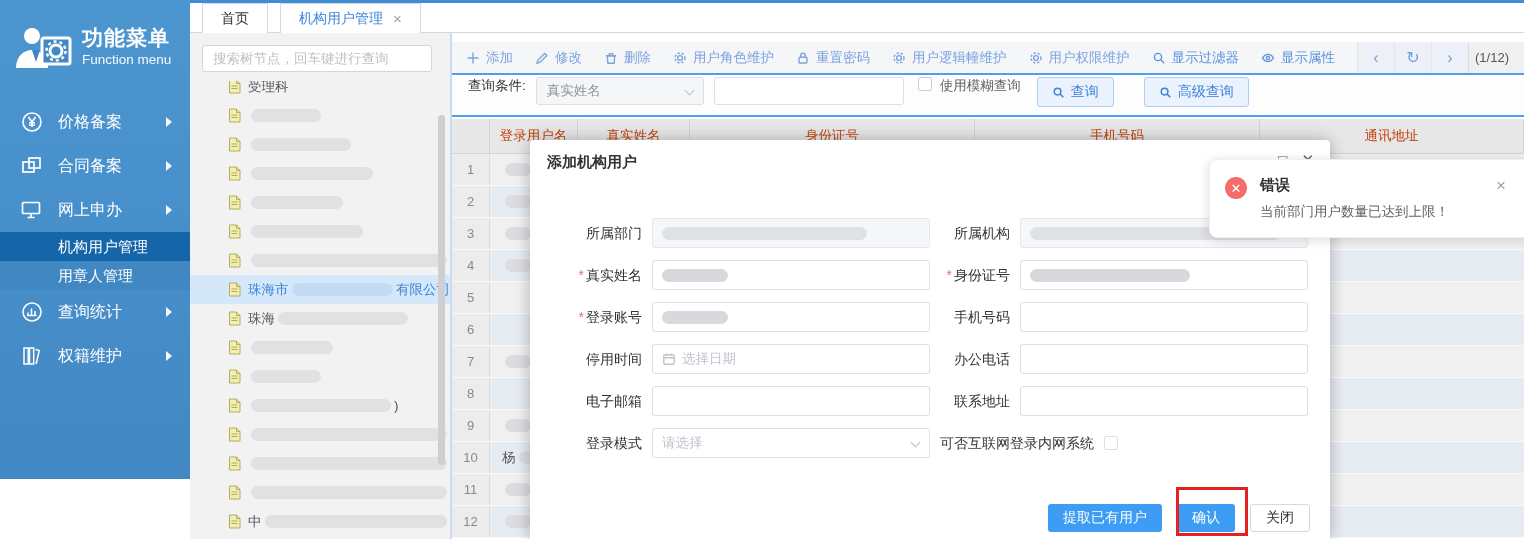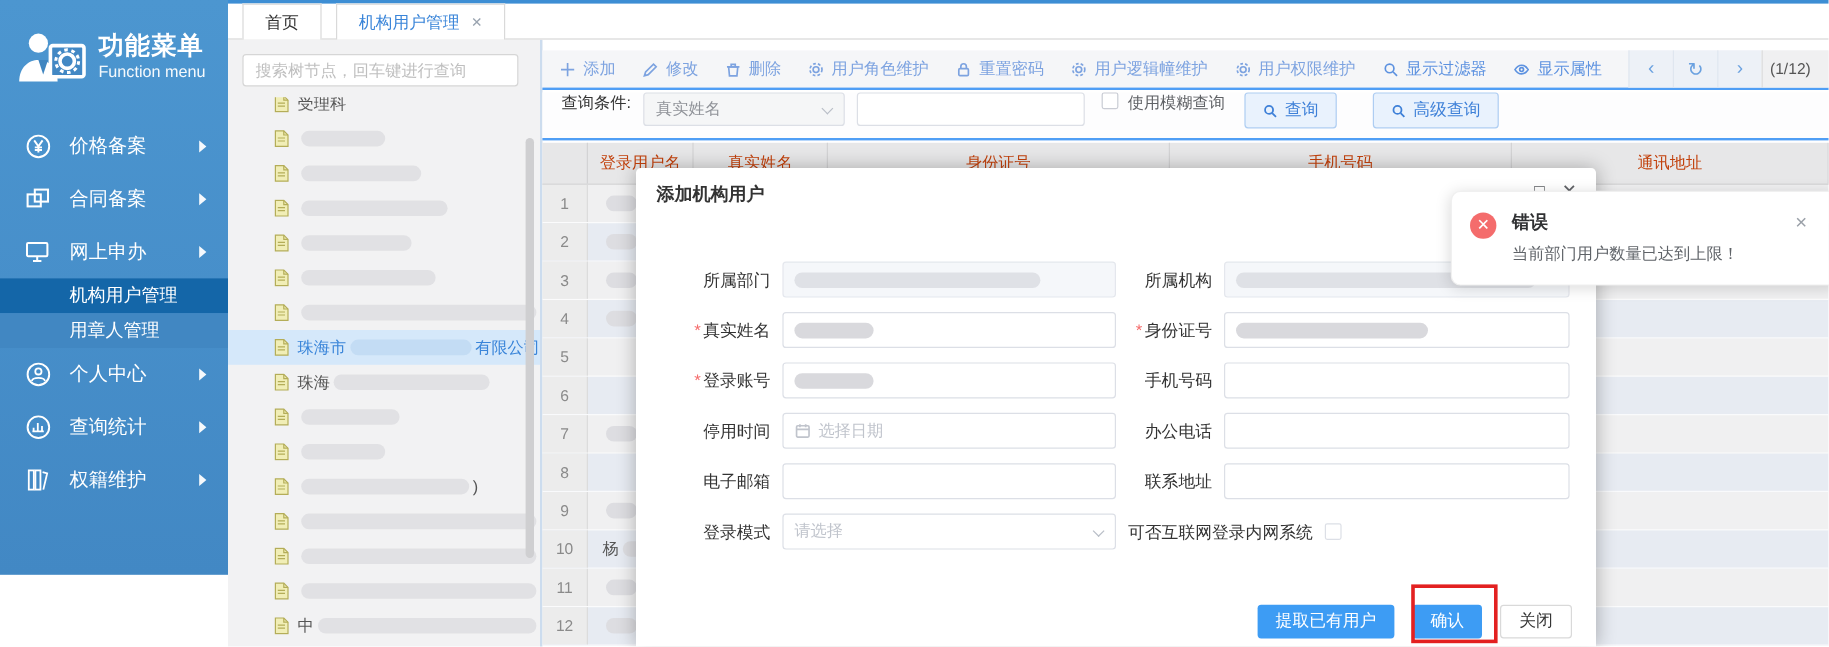--- a/index.html
+++ b/index.html
@@ -188,31 +188,20 @@
           </span>
           <span>网上申办</span>
           <span class="tri-r"></span>
         </div>
         <div class="sb-subitem active">机构用户管理</div>
         <div class="sb-subitem">用章人管理</div>
         <div class="sb-item">
           <span class="icon">
             <svg width="24" height="24" viewBox="0 0 24 24" fill="none" stroke="currentColor" stroke-width="1.4">
               <circle cx="12" cy="12" r="9" stroke-width="1.6"></circle>
-              <circle cx="12" cy="9.5" r="2.6" stroke-width="1.5"></circle>
-              <path d="M6.5 17.5c1-3.4 10-3.4 11 0" stroke-width="1.5"></path>
-            </svg>
-          </span>
-          <span>个人中心</span>
-          <span class="tri-r"></span>
-        </div>
-        <div class="sb-item">
-          <span class="icon">
-            <svg width="24" height="24" viewBox="0 0 24 24" fill="none" stroke="currentColor" stroke-width="1.4">
-              <circle cx="12" cy="12" r="9" stroke-width="1.6"></circle>
               <path d="M8 15.5v-3M11.5 15.5V8.5M15 15.5v-4.5M7 15.5h9.5" stroke-width="1.5"></path>
             </svg>
           </span>
           <span>查询统计</span>
           <span class="tri-r"></span>
         </div>
         <div class="sb-item">
           <span class="icon">
             <svg width="24" height="24" viewBox="0 0 24 24" fill="none" stroke="currentColor" stroke-width="1.4">
               <rect x="4" y="4" width="4.2" height="16" stroke-width="1.5"></rect>

